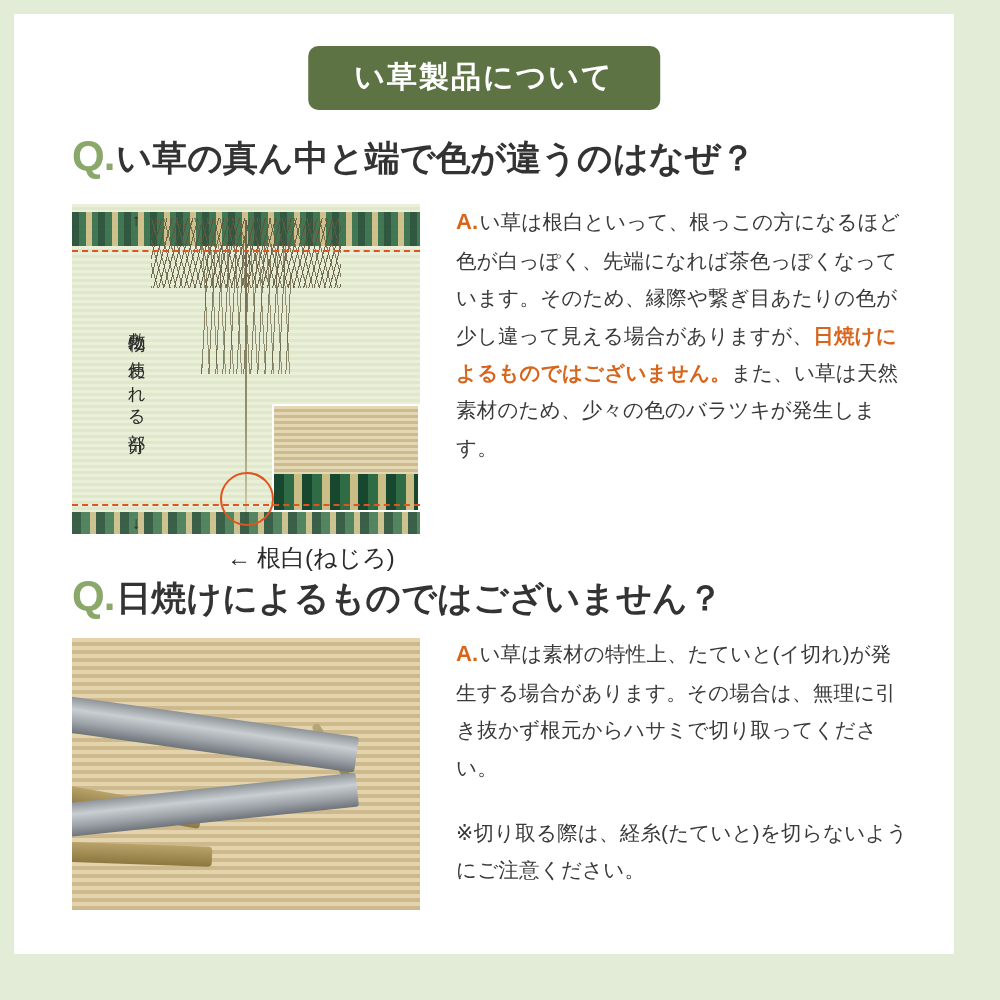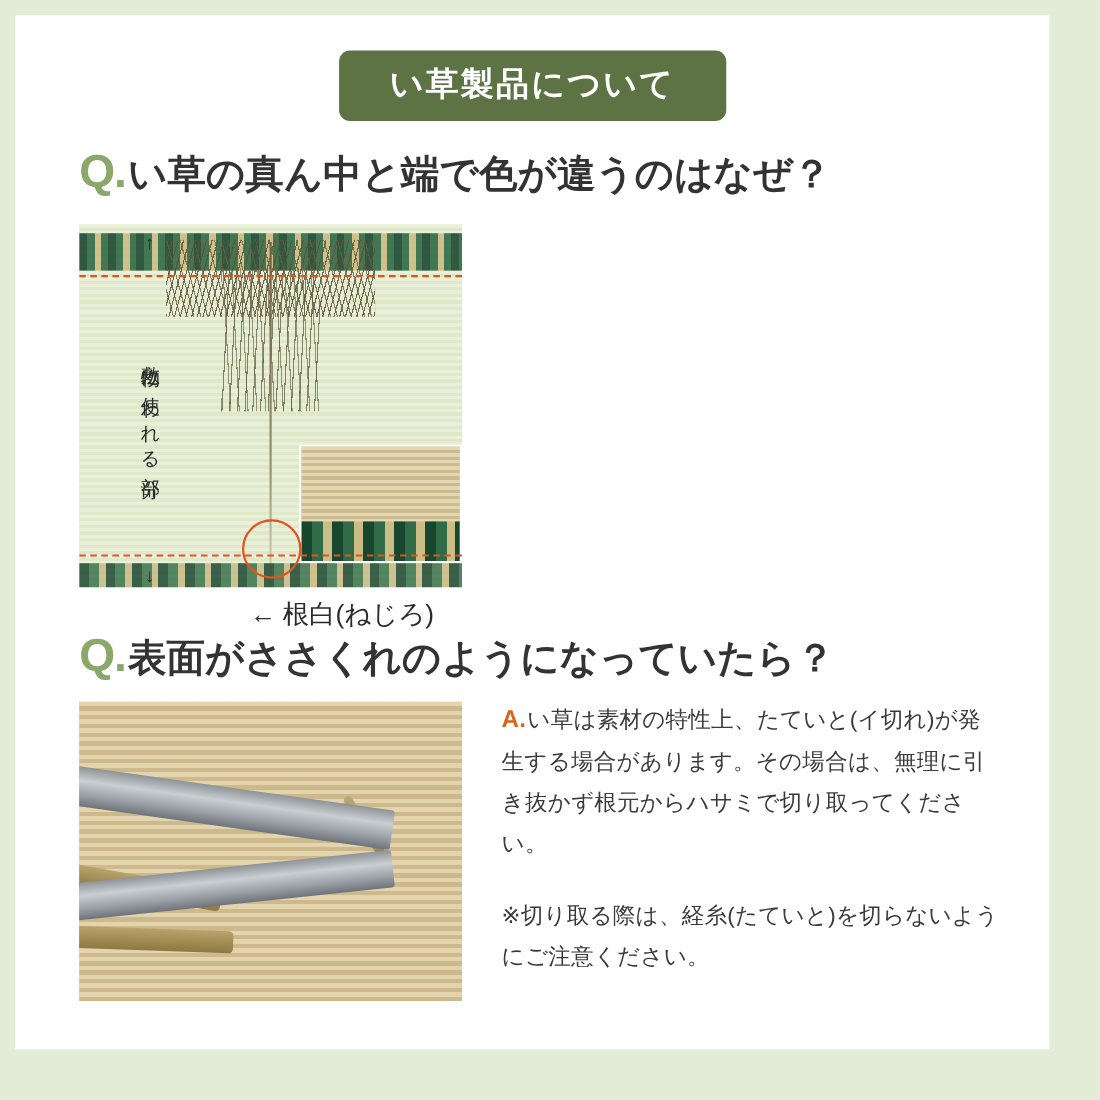--- a/index.html
+++ b/index.html
@@ -353,24 +353,27 @@
     <div class="v-caption">
       <span class="arrow">↑</span>
       <span class="v-text-vertical">敷物に使われる部分</span>
       <span class="arrow">↓</span>
     </div>
 
     <div class="nejiro">
       <span class="arrow">←</span><span>根白(ねじろ)</span>
     </div>
 
+    <div class="answer" id="answer1">
+      <p><span class="a-mark">A.</span><span>い草は根白といって、根っこの方になるほど色が白っぽく、先端になれば茶色っぽくなっています。そのため、縁際や繋ぎ目あたりの色が少し違って見える場合がありますが、</span><span class="hl">日焼けによるものではございません。</span><span>また、い草は天然素材のため、少々の色のバラツキが発生します。</span></p>
+    </div>
 
     <div class="q-heading" id="q2">
       <span class="q-mark">Q.</span>
-      <span class="q-text">表面がささくれのようになっていたら？</span>
+      <span class="q-text">日焼けによるものではございません？</span>
     </div>
 
     <div class="photo2">
       <div class="p2-weave"></div>
       <div class="sliver"></div>
       <div class="blade" id="blade-a"></div>
       <div class="handle" id="handle-a"></div>
       <div class="blade" id="blade-b"></div>
       <div class="handle" id="handle-b"></div>
     </div>

